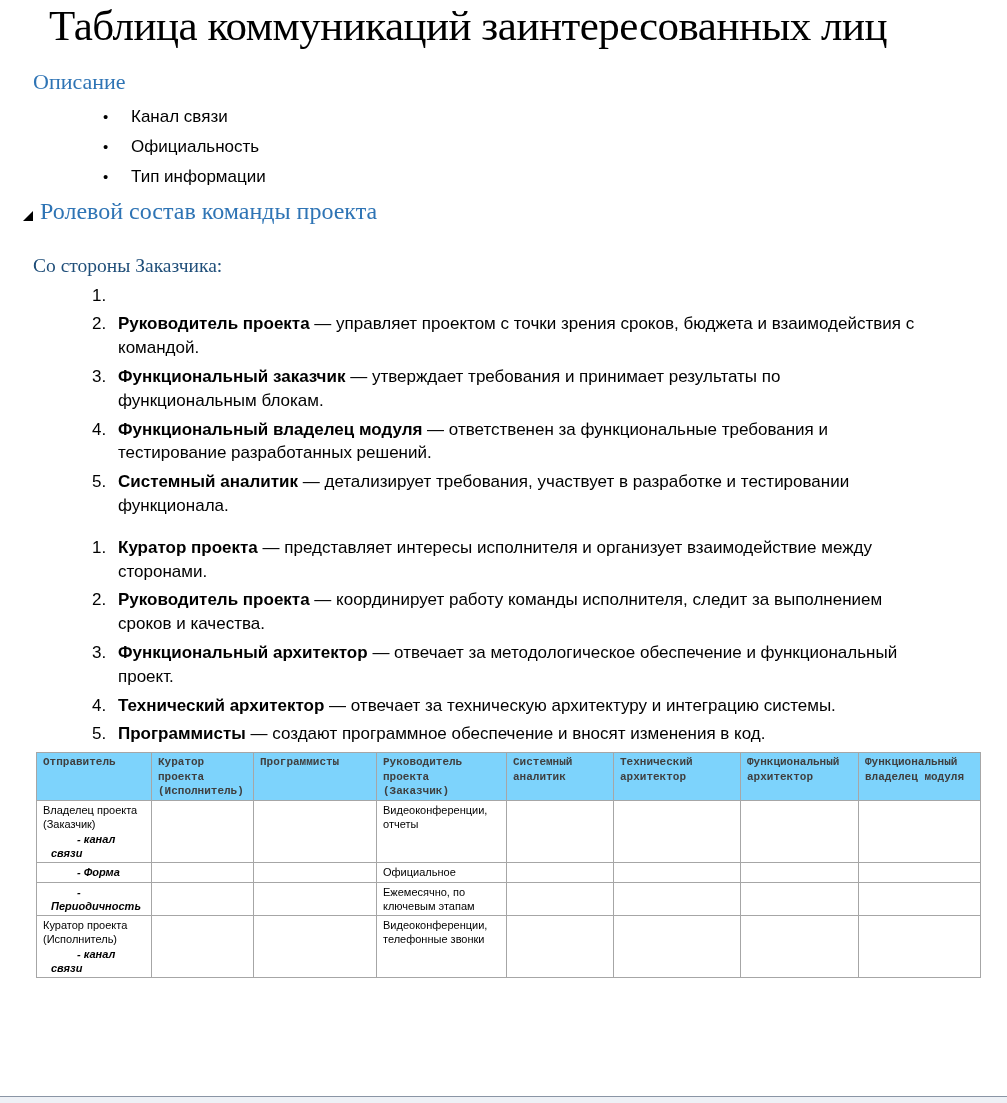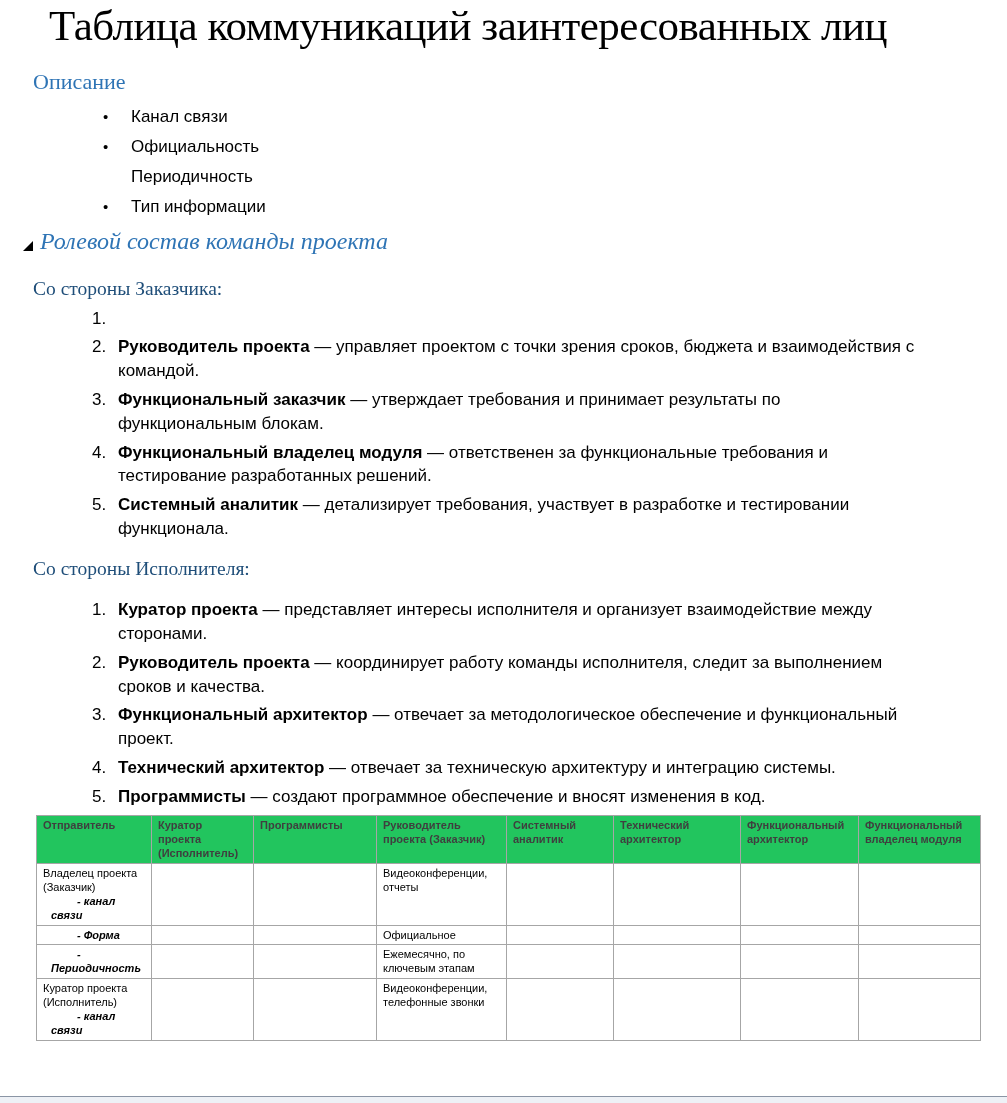--- a/index.html
+++ b/index.html
@@ -21,45 +21,45 @@
   }
   .h-desc{font-size:22px;margin:20px 0 0 0;line-height:1.2;}
   .intro{
     font-size:17px;line-height:1.4;margin:5px 0 0 22px;max-width:800px;
   }
   .bullets{margin:9px 0 0 0;}
   .bullet-row{display:flex;margin:0 0 6px 70px;line-height:24px;font-size:17px;}
   .bullet-marker{width:28px;flex:0 0 28px;font-size:15px;}
   .h-roles{
     font-size:24px;margin:8px 0 0 -10px;line-height:1.15;
-    display:flex;align-items:center;gap:7px;font-style:italic;
+    display:flex;align-items:center;gap:7px;
   }
   .tri-icon{flex:0 0 10px;display:inline-block;margin-top:3px;}
   .h-side{
     font-family:"Liberation Serif",serif;color:#1F4E79;font-weight:400;
-    font-size:19.5px;margin:20px 0 0 0;line-height:1.2;
+    font-size:19.5px;margin:27px 0 0 0;line-height:1.2;
   }
   .h-side-2{margin-top:16px;}
   .num-list{margin:6px 0 0 0;}
   .num-list-2{margin-top:18px;}
   .num-item{display:flex;margin:0 0 5px 59px;font-size:17px;line-height:1.4;}
   .num{width:26px;flex:0 0 26px;}
   .num-text{max-width:805px;}
   .role-b{font-weight:bold;}
 
   table.comm{
     border-collapse:collapse;margin:6px 0 0 3px;table-layout:fixed;
     width:944px;font-size:11px;line-height:1.3;
   }
   table.comm th,table.comm td{
     border:1px solid #A6A6A6;vertical-align:top;padding:2px 6px;
     word-wrap:break-word;
   }
   table.comm th{
-    background:#22c55e;color:#3F3F3F;font-weight:bold;text-align:left;
+    background:#7dd3fc;color:#3F3F3F;font-weight:bold;text-align:left;font-family:Liberation Mono, monospace;
   }
   .sender-label{font-weight:bold;font-style:italic;text-indent:26px;margin-left:8px;}
   .bottom-strip{
     position:absolute;left:0;right:0;bottom:0;height:6px;
     background:#eef1f6;border-top:1px solid #8a95a5;
   }
 </style>
 </head>
 <body>
 
@@ -71,24 +71,20 @@
 
 
   <div class="bullets">
     <div class="bullet-row">
       <span class="bullet-marker">•</span>
       <span>Канал связи</span>
     </div>
     <div class="bullet-row">
       <span class="bullet-marker">•</span>
       <span>Официальность</span>
-    </div>
-    <div class="bullet-row">
-      <span class="bullet-marker"></span>
-      <span>Периодичность</span>
     </div>
     <div class="bullet-row">
       <span class="bullet-marker">•</span>
       <span>Тип информации</span>
     </div>
   </div>
 
   <h2 class="h-blue h-roles">
     <span class="tri-icon"><svg width="10" height="10" viewBox="0 0 10 10">
           <polygon points="10,0 10,10 0,10" fill="#000"></polygon>
@@ -113,21 +109,20 @@
     <div class="num-item">
       <span class="num">4.</span>
       <span class="num-text"><span class="role-b">Функциональный владелец модуля</span> <span>— ответственен за функциональные требования и тестирование разработанных решений.</span></span>
     </div>
     <div class="num-item">
       <span class="num">5.</span>
       <span class="num-text"><span class="role-b">Системный аналитик</span> <span>— детализирует требования, участвует в разработке и тестировании функционала.</span></span>
     </div>
   </div>
 
-  <h3 class="h-side h-side-2">Со стороны Исполнителя:</h3>
 
   <div class="num-list num-list-2">
     <div class="num-item">
       <span class="num">1.</span>
       <span class="num-text"><span class="role-b">Куратор проекта</span> <span>— представляет интересы исполнителя и организует взаимодействие между сторонами.</span></span>
     </div>
     <div class="num-item">
       <span class="num">2.</span>
       <span class="num-text"><span class="role-b">Руководитель проекта</span> <span>— координирует работу команды исполнителя, следит за выполнением сроков и качества.</span></span>
     </div>

